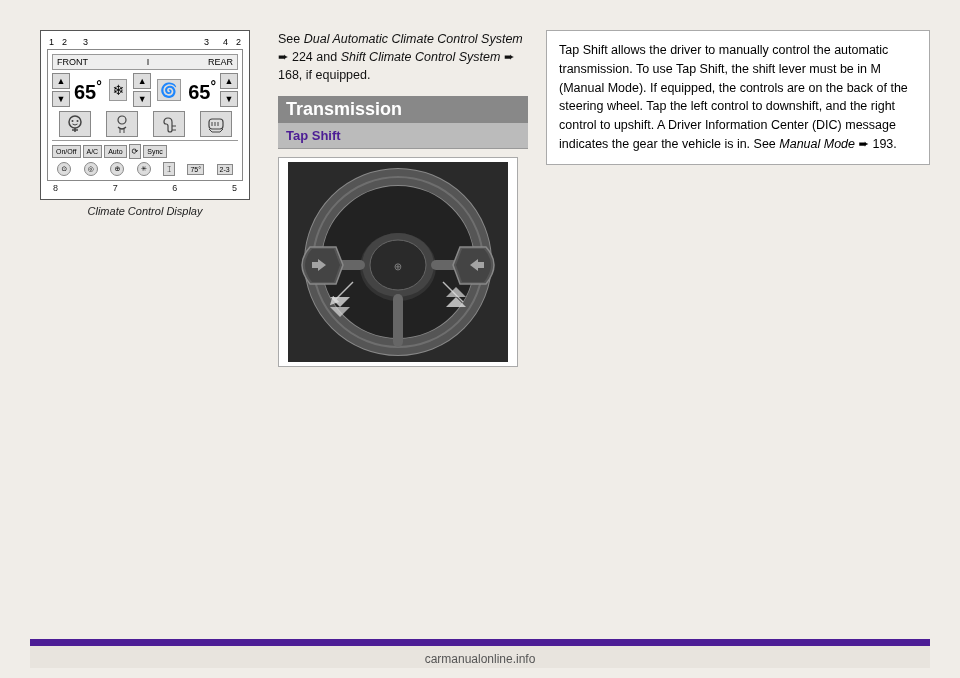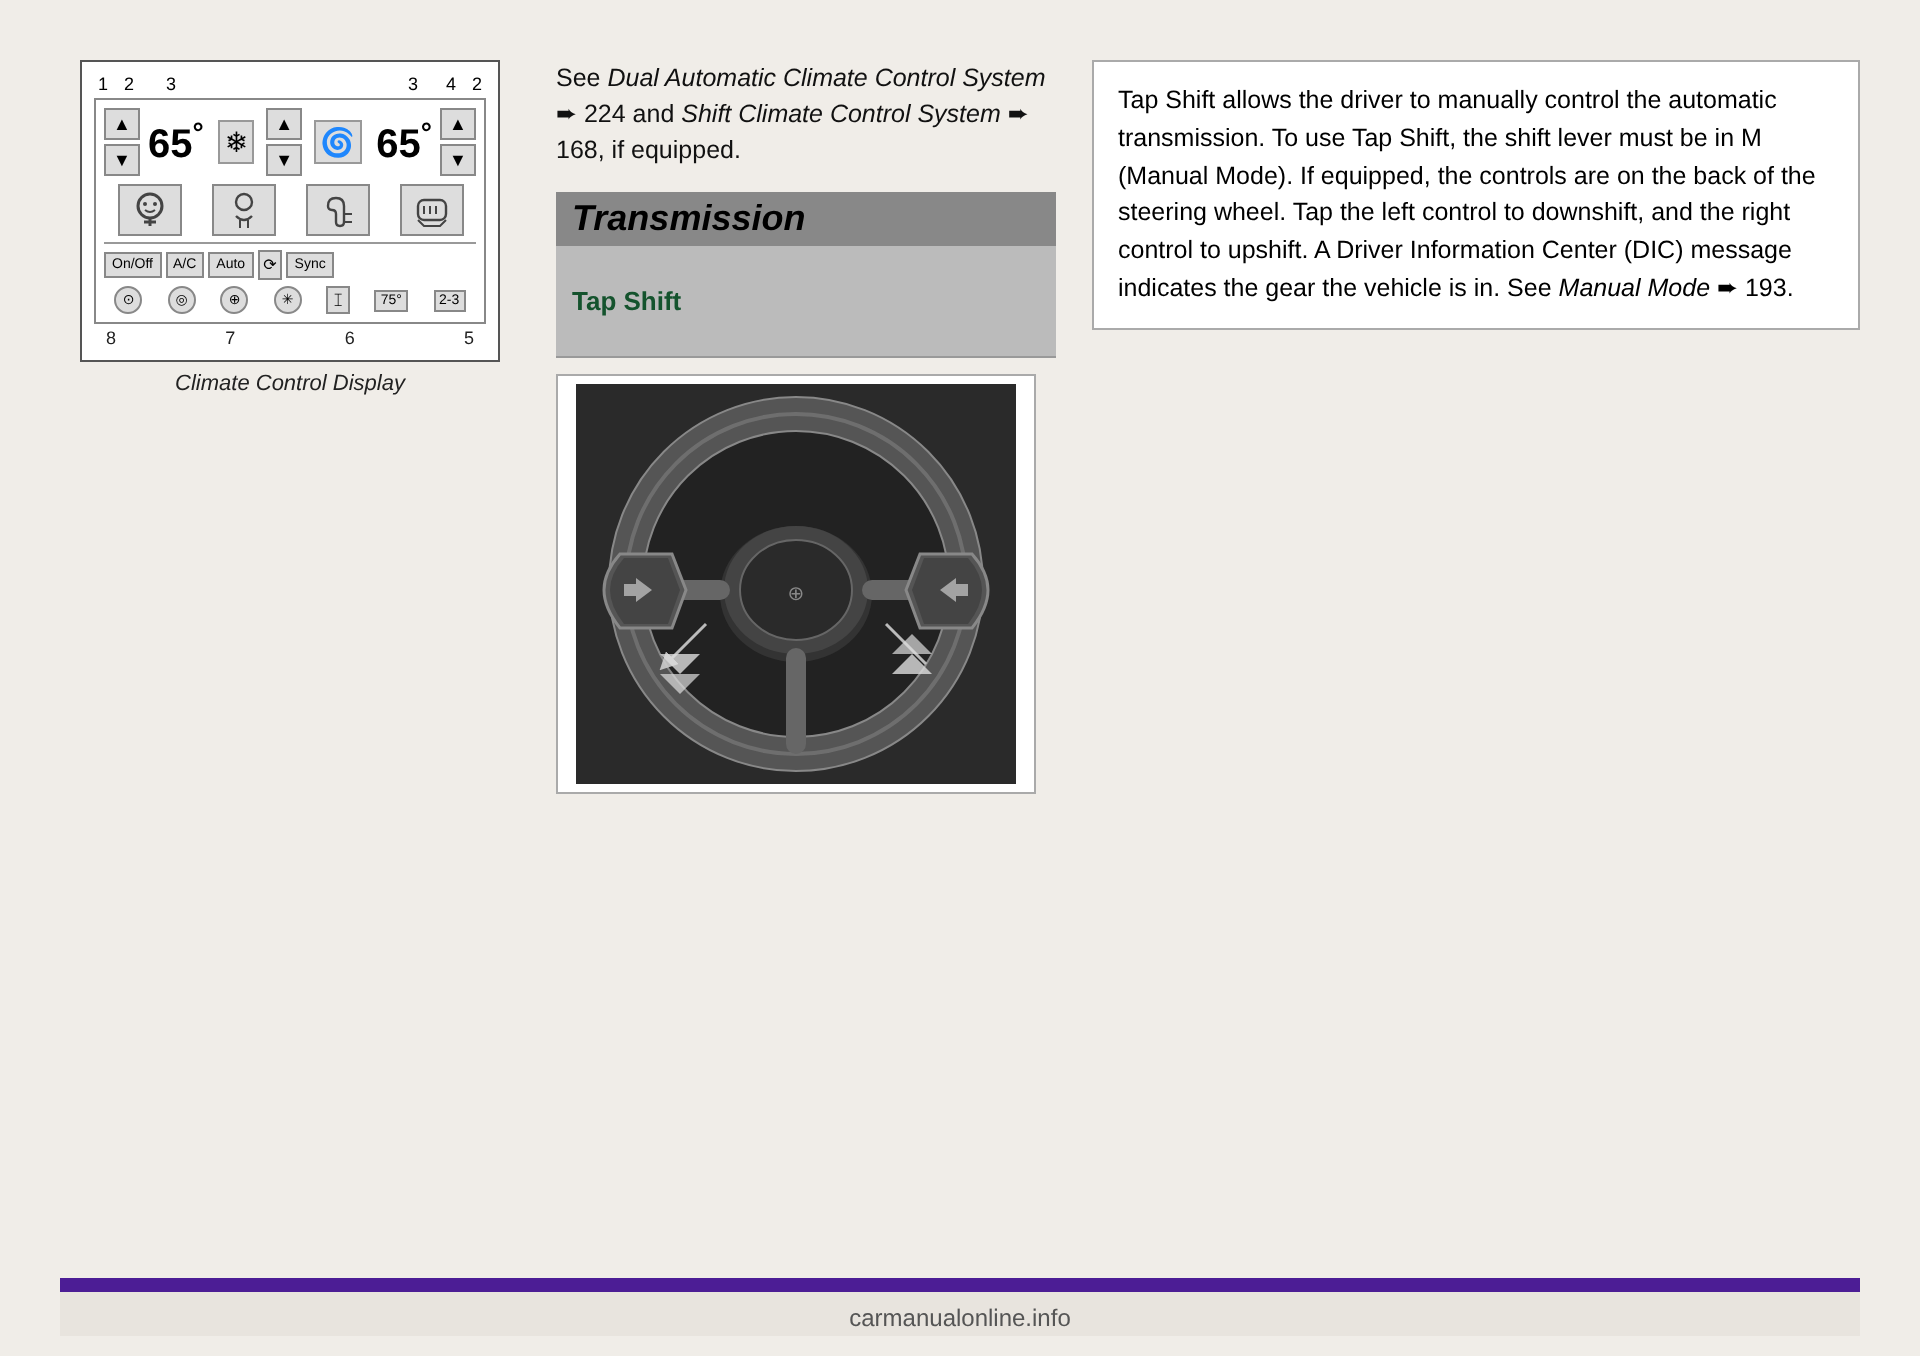--- a/index.html
+++ b/index.html
@@ -177,34 +177,33 @@
       margin-bottom: 12px;
     }
 
     .climate-text-block em {
       font-style: italic;
       margin-top: 12px;
     }
 
     .section-header {
       background: #888;
-      color: #000000;
+      color: #ffffff;
       font-size: 18px;
       font-weight: bold;
       padding: 3px 8px;
       margin-bottom: 0;
-      font-style: italic;
     }
 
     .sub-header {
       background: #bbb;
-      color: #14532d;
+      color: #4c1d95;
       font-size: 13px;
       font-weight: bold;
-      padding: 20px 8px;
+      padding: 5px 8px;
       margin-bottom: 8px;
       border-bottom: 1px solid #999;
     }
 
     .steering-image-box {
       border: 1px solid #aaa;
       background: #fff;
       width: 240px;
       height: 210px;
       display: flex;
@@ -271,20 +270,25 @@
           <span style="font-size:9px; margin-left:8px;">2</span>
           <span style="font-size:9px; margin-left:16px;">3</span>
           <span style="flex:1;"></span>
           <span style="font-size:9px; margin-right:14px;">3</span>
           <span style="font-size:9px; margin-right:8px;">4</span>
           <span style="font-size:9px;">2</span>
         </div>
 
         <div class="climate-display-inner">
 
+          <div class="climate-top-bar">
+            <span>FRONT</span>
+            <span>I</span>
+            <span>REAR</span>
+          </div>
 
           <div class="climate-main-row">
             <div style="display:flex; align-items:center; gap:4px;">
               <div class="climate-arrows-col">
                 <div class="arrow-btn">▲</div>
                 <div class="arrow-btn">▼</div>
               </div>
               <div class="temp-display">
                 <span>65</span><span class="degree-sup">°</span>
               </div>

